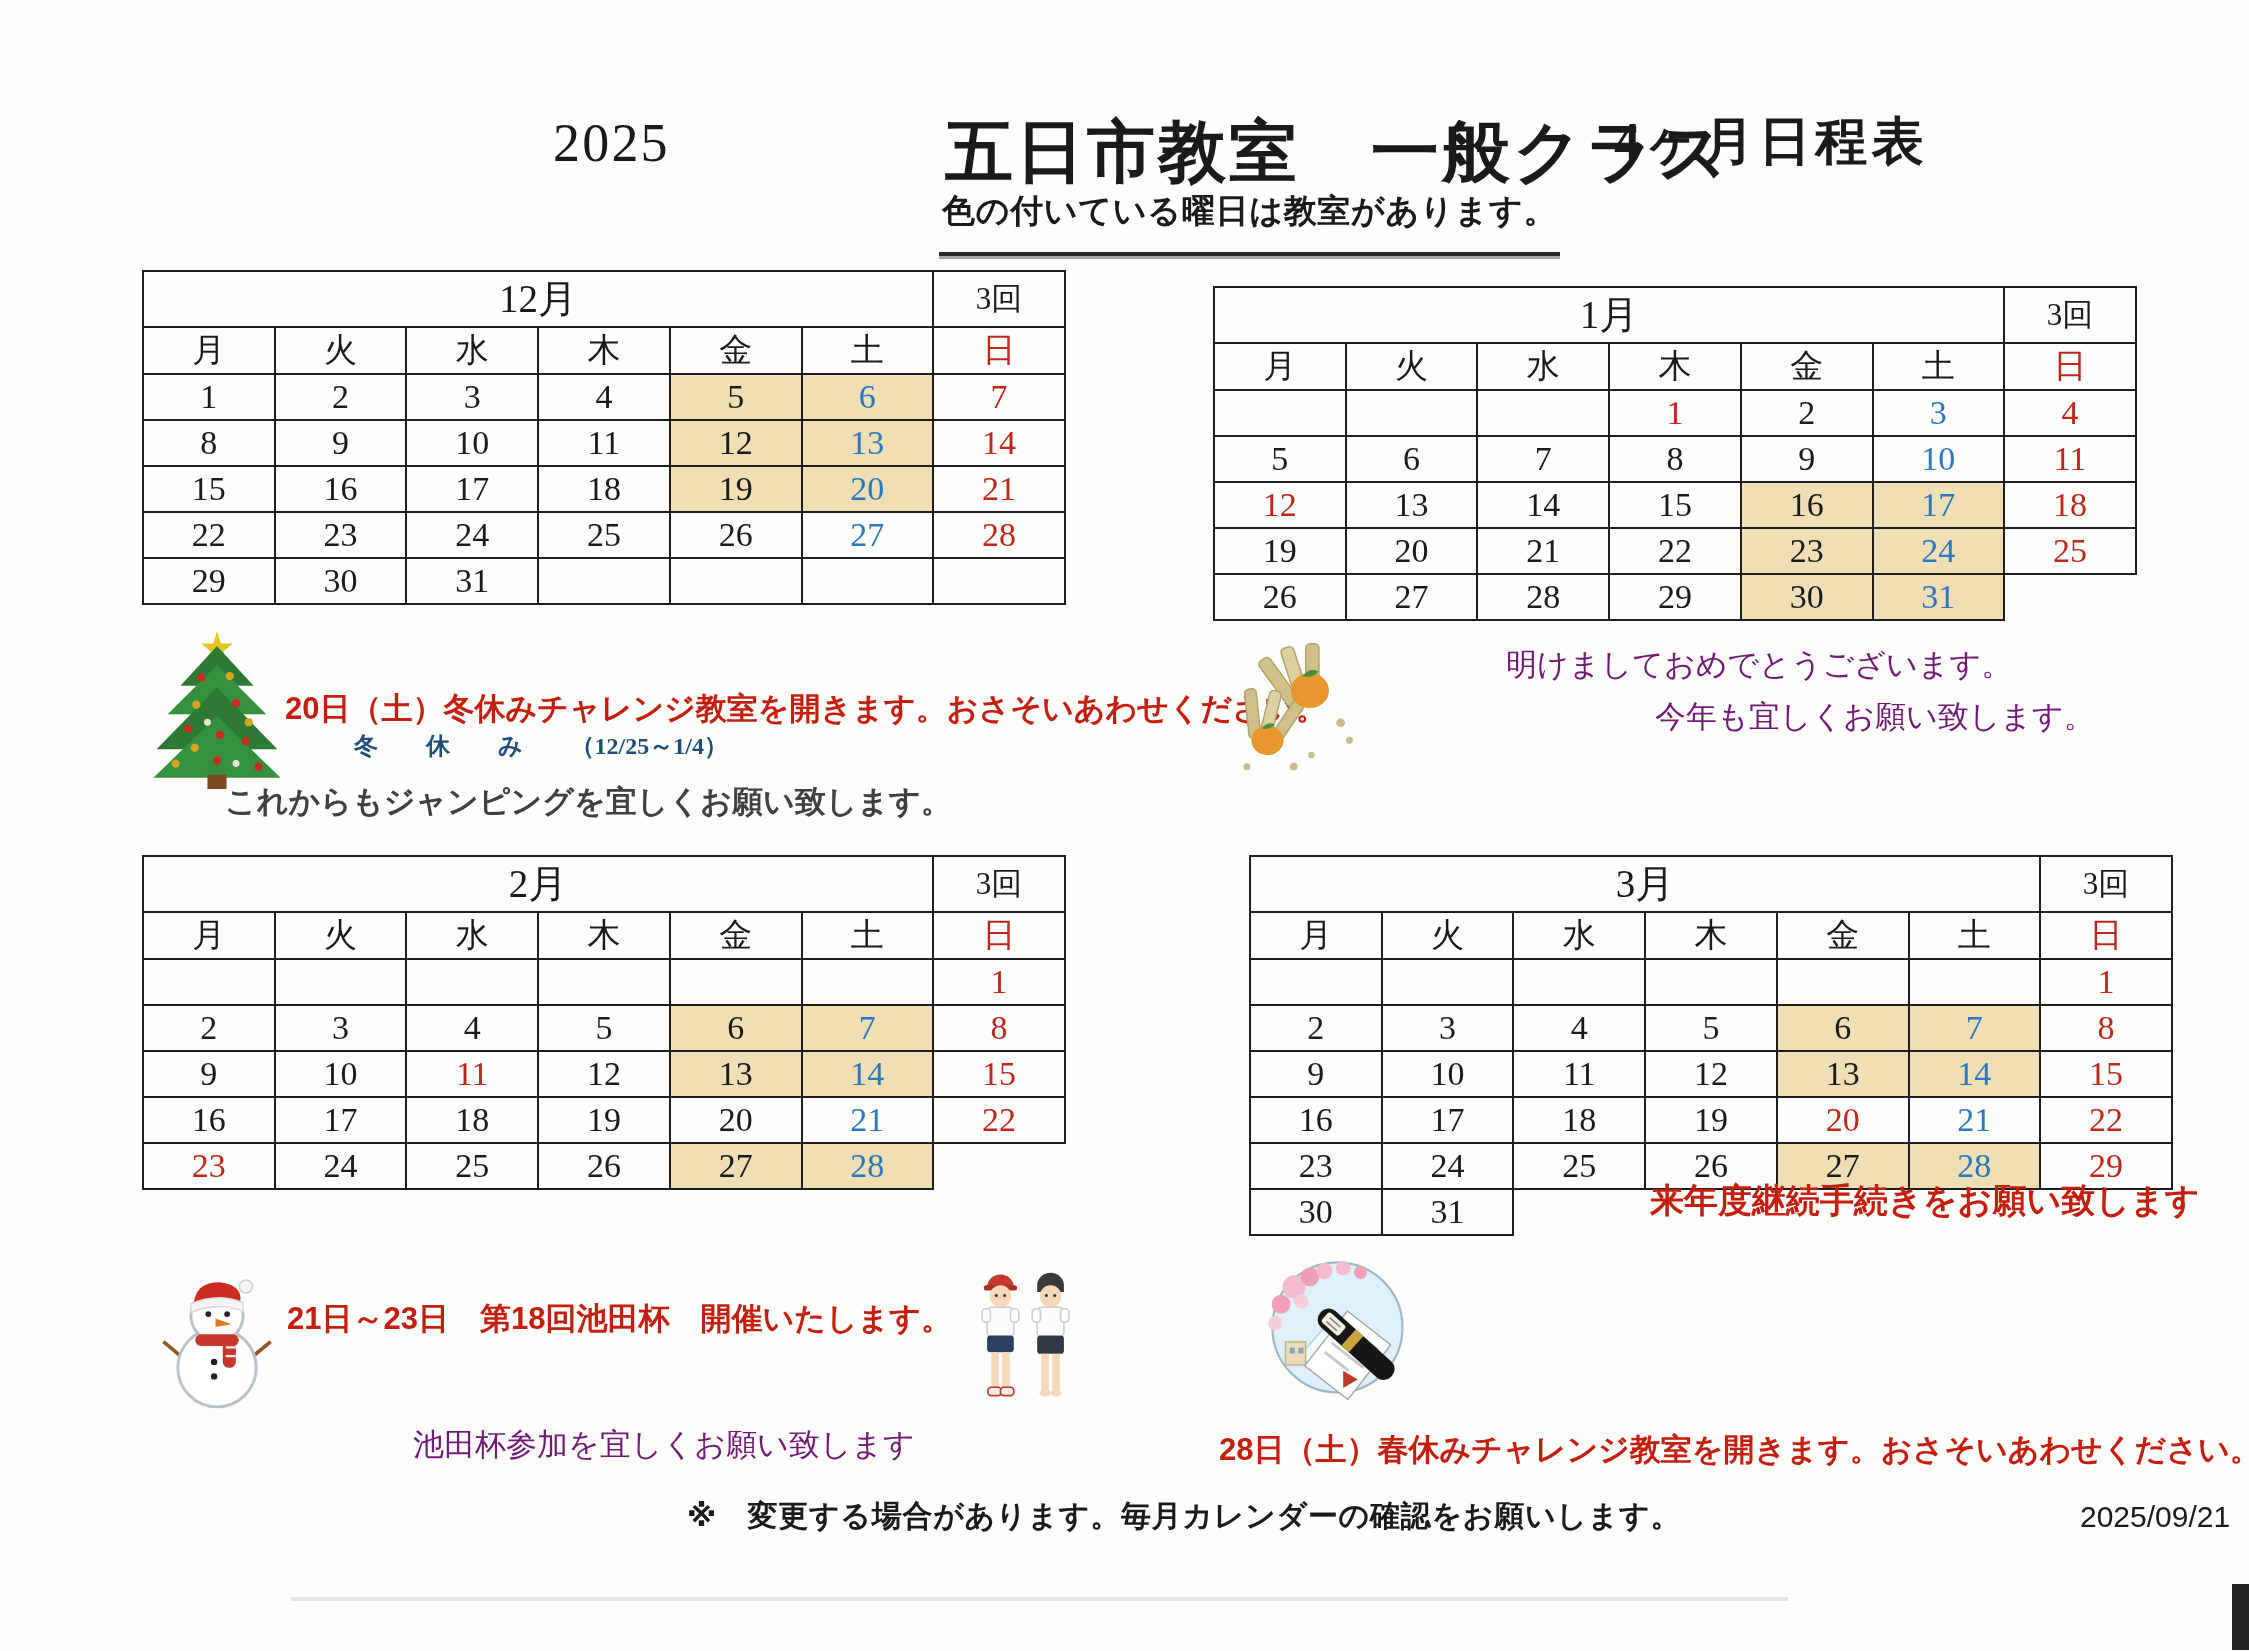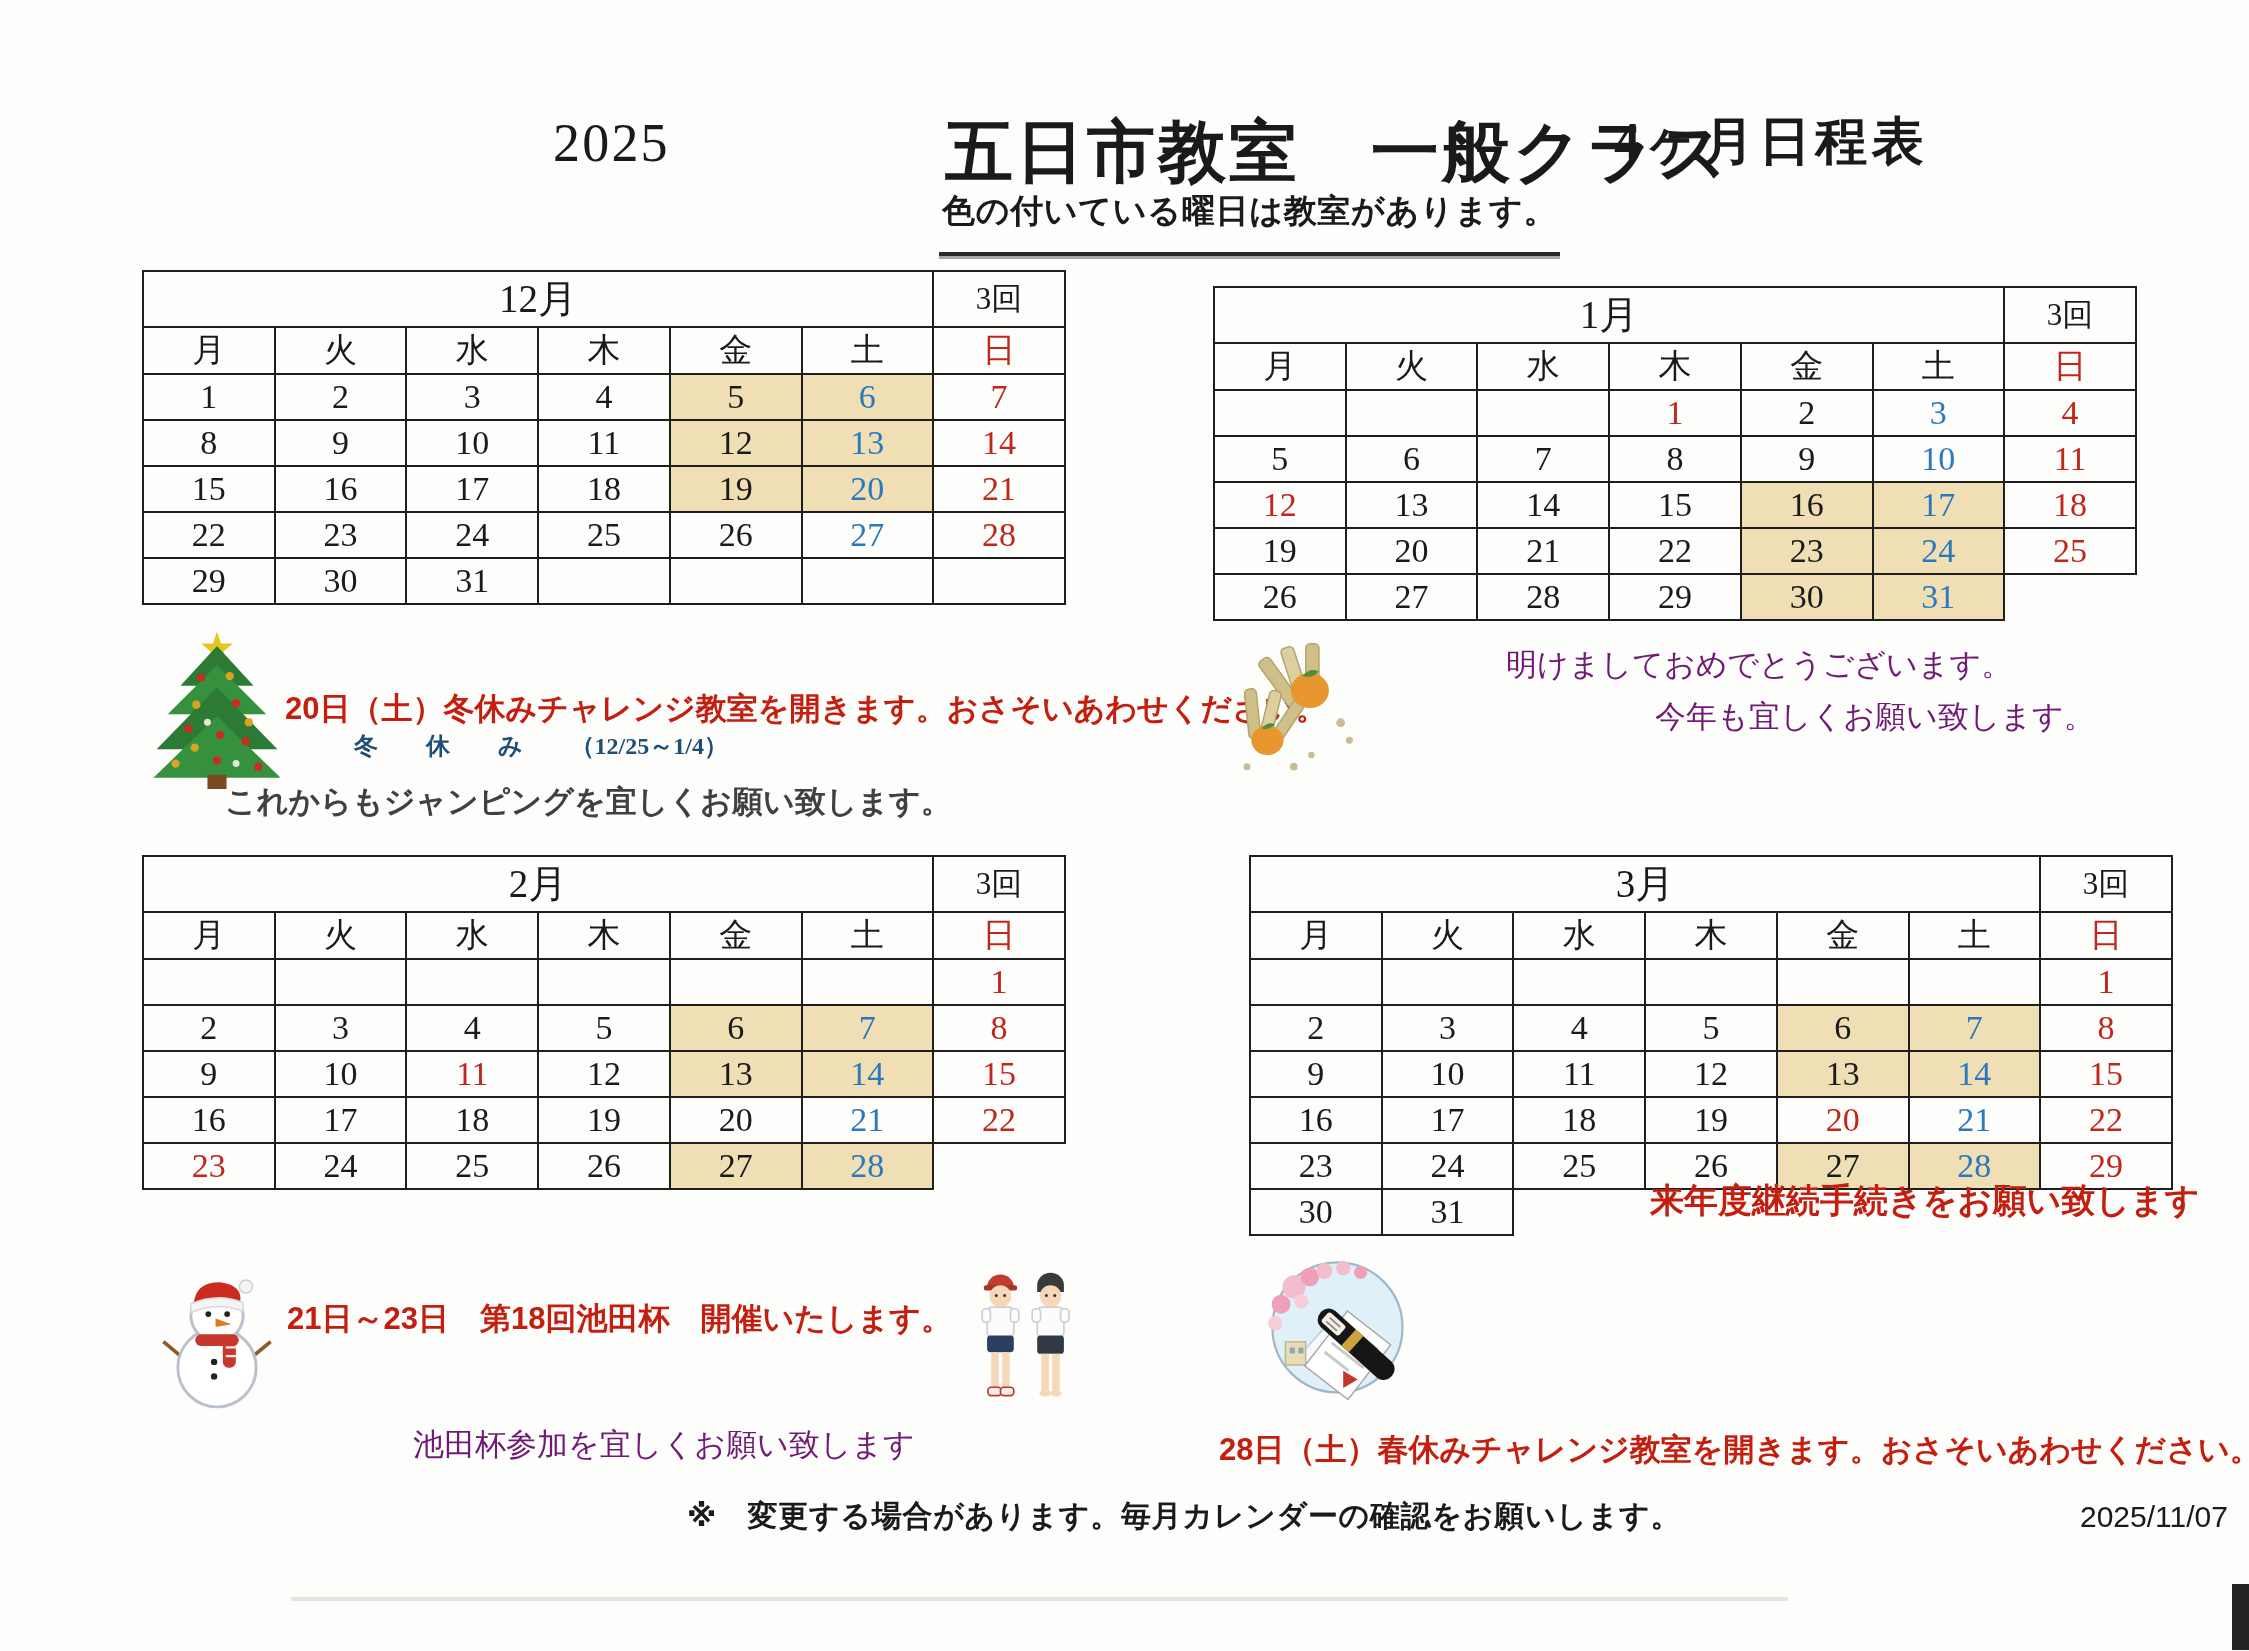--- a/index.html
+++ b/index.html
@@ -494,17 +494,17 @@
       <rect x="61" y="30" width="9" height="16" rx="2" fill="#f4efe2"></rect>
       <line x1="63.5" y1="33" x2="63.5" y2="43" stroke="#8a8a8a" stroke-width="1.2"></line>
       <line x1="67" y1="33" x2="67" y2="43" stroke="#8a8a8a" stroke-width="1.2"></line>
     </g>
     <polygon points="56,78 66,84 56,90" fill="#c0392b"></polygon>
   </svg>
 </div>
 <div class="abs note-red mar-line1">28日（土）春休みチャレンジ教室を開きます。おさそいあわせください。</div>
 
 <div class="abs footer-note">※　変更する場合があります。毎月カレンダーの確認をお願いします。</div>
-<div class="abs footer-date">2025/11/07</div>
+<div class="abs footer-date">2025/09/21</div>
 
 <div class="abs scan-line"></div>
 <div class="abs scan-mark"></div>
 
 
 </body></html>

